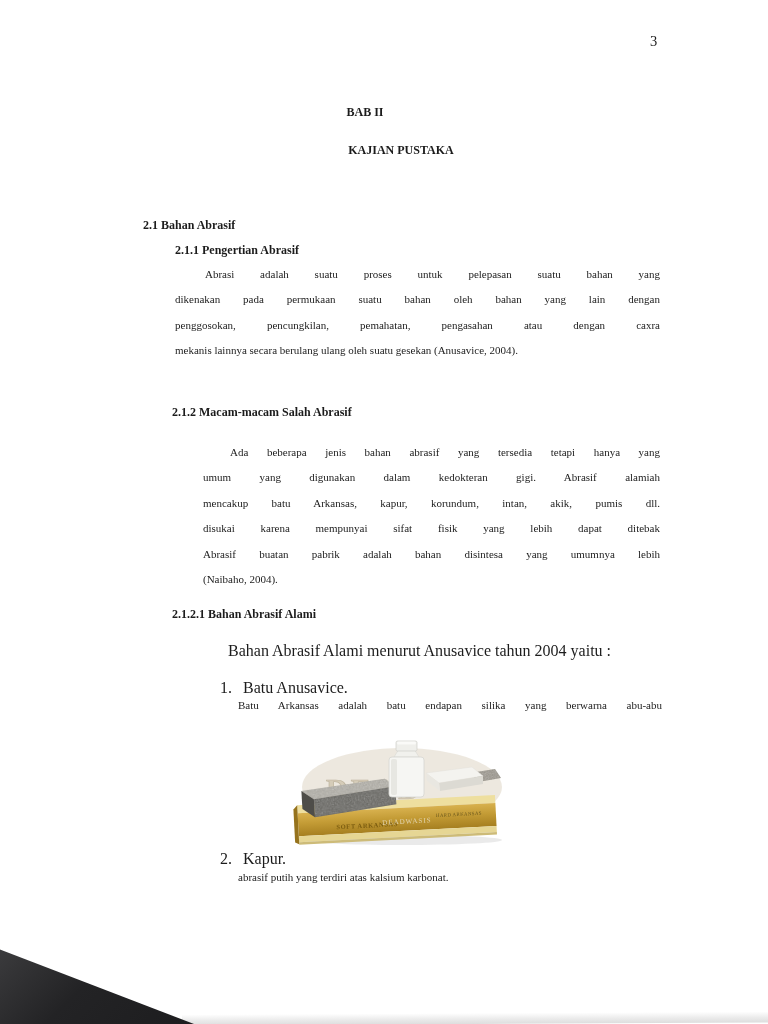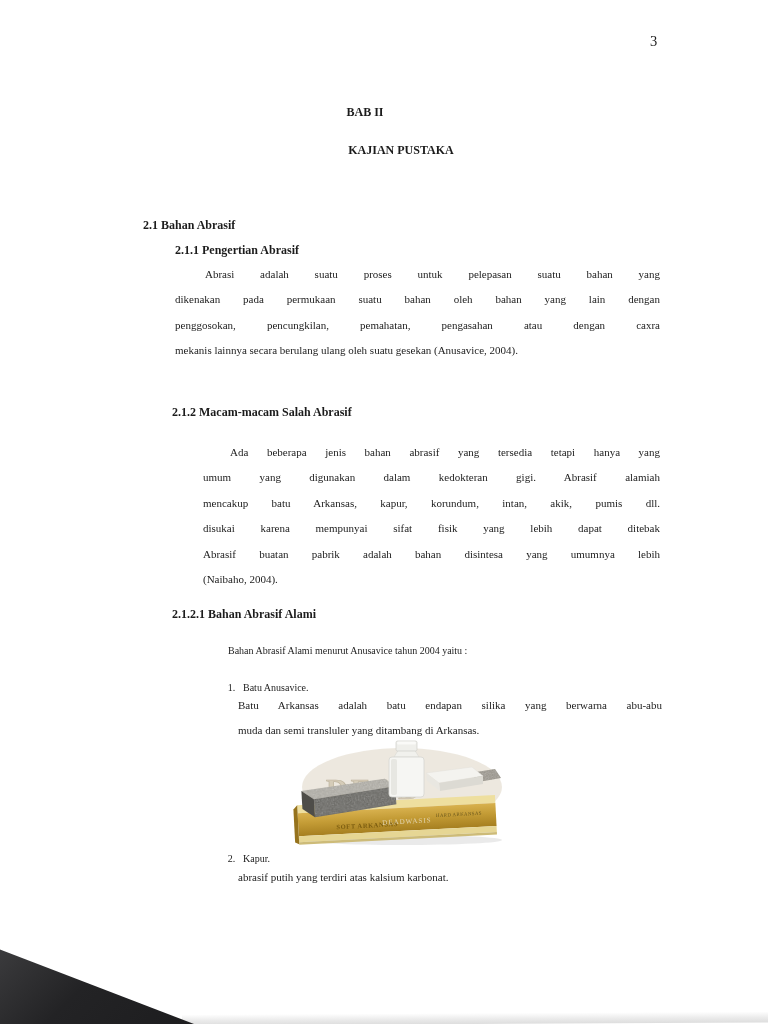--- a/index.html
+++ b/index.html
@@ -3,21 +3,21 @@
 <meta charset="utf-8">
 <style>
   html,body{margin:0;padding:0;background:#ffffff;}
   .page{
     position:relative;width:768px;height:1024px;background:#ffffff;
     font-family:"Liberation Serif","DejaVu Serif",serif;color:#1c1c1c;
     overflow:hidden;
   }
   .abs{position:absolute;}
   .h{font-weight:bold;font-size:12px;line-height:23px;white-space:nowrap;}
-  .t{font-size:10px;line-height:23px;white-space:nowrap;text-align:center;}
+  .t{font-size:16px;line-height:23px;white-space:nowrap;}
   .para{font-size:15px;}
   .para .line{line-height:25.4px;font-size:11px;}
   .just{text-align:justify;text-align-last:justify;}
   .indent30{padding-left:30px;}
   .indent27{padding-left:27px;}
   .center-wrap{left:0;width:730px;text-align:center;}
   .pgnum{font-size:14.5px;line-height:18px;}
   .num{display:inline-block;width:23px;}
   .corner-wedge{
     left:0;top:948px;width:194px;height:76px;
@@ -64,21 +64,20 @@
 
   <div class="abs h" style="left:172px;top:603px;">2.1.2.1 Bahan Abrasif Alami</div>
 
   <div class="abs t" style="left:228px;top:639px;">Bahan Abrasif Alami menurut Anusavice tahun 2004 yaitu :</div>
 
   <div class="abs t" style="left:220px;top:676px;">
     <span class="num">1.</span><span>Batu Anusavice.</span>
   </div>
   <div class="abs para" style="left:238px;top:693px;width:424px;">
     <div class="line just">Batu Arkansas adalah batu endapan silika yang berwarna abu-abu</div>
-    <div class="line">muda dan semi transluler yang ditambang di Arkansas.</div>
   </div>
 
   <div class="abs" style="left:290px;top:740px;width:235px;height:108px;">
     <svg width="235" height="108" viewBox="0 0 235 108">
       <defs>
         <linearGradient id="gold" x1="0" y1="0" x2="0" y2="1">
           <stop offset="0" stop-color="#d8b14e"></stop>
           <stop offset="0.45" stop-color="#c39b35"></stop>
           <stop offset="1" stop-color="#a67f20"></stop>
         </linearGradient>

